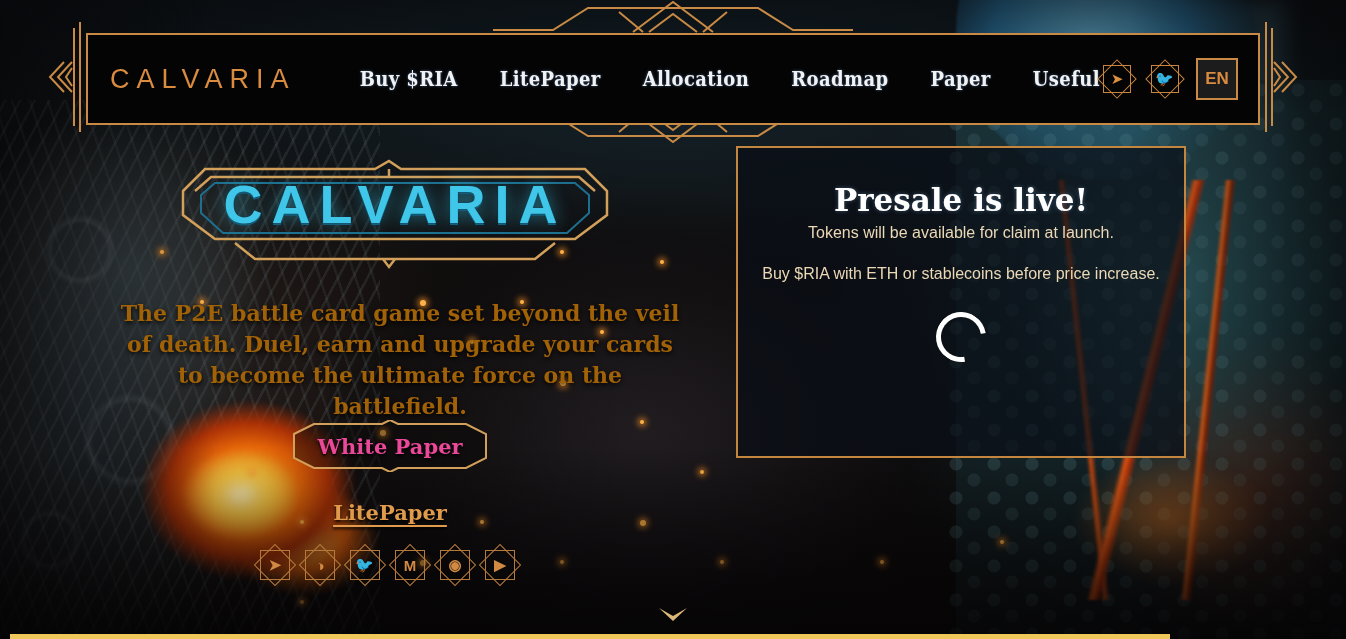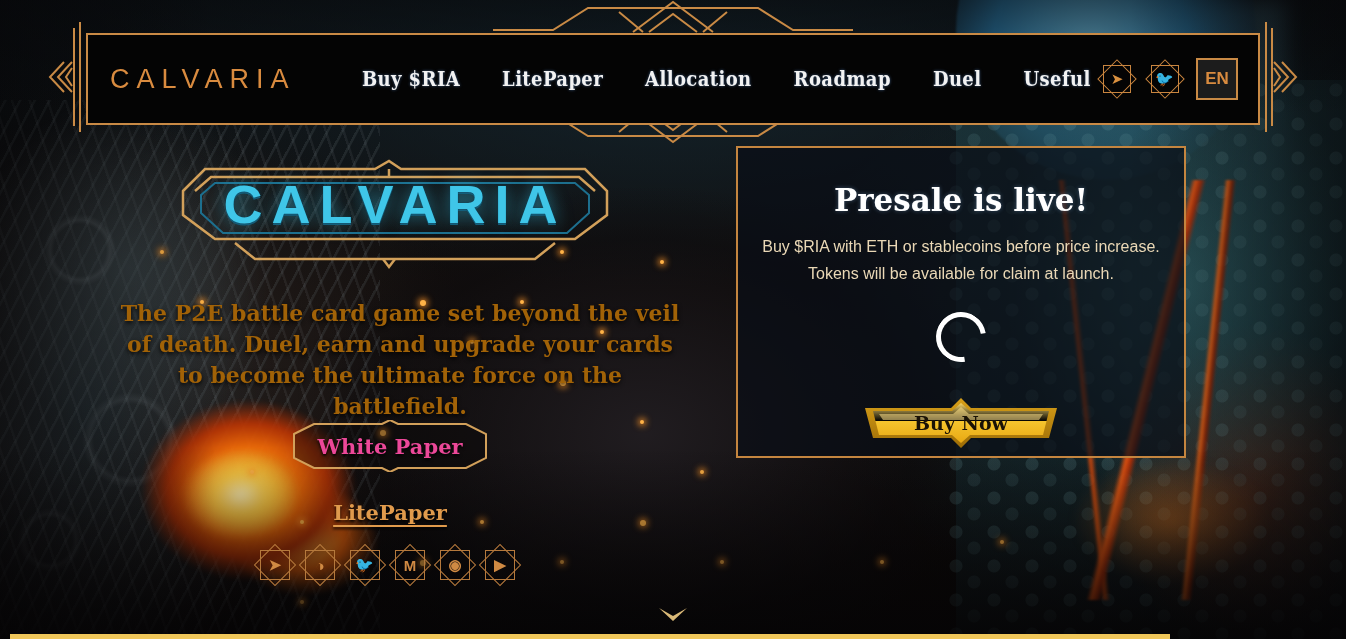--- a/index.html
+++ b/index.html
@@ -320,21 +320,21 @@
     </g>
   </svg>
 
   <div class="navbar">
     <div class="brand">CALVARIA</div>
     <div class="navlinks" id="navLinks">
         <div class="navlink">Buy $RIA</div>
         <div class="navlink">LitePaper</div>
         <div class="navlink">Allocation</div>
         <div class="navlink">Roadmap</div>
-        <div class="navlink">Duel</div>
+        <div class="navlink">Paper</div>
         <div class="navlink">Useful</div>
       </div>
     <div class="headRight">
       <div class="starIco">
         <div class="s1"></div>
         <div class="s2"></div>
         <div class="glyph">➤</div>
       </div>
       <div class="starIco">
         <div class="s1"></div>
@@ -401,43 +401,23 @@
     </div>
     <div class="socIco">
       <div class="o1"></div>
       <div class="o2"></div>
       <div class="g">▶</div>
     </div>
   </div>
 
 <div class="presale">
   <div class="psTitle">Presale is live!</div>
+  <div class="psSub" style="margin-top:2px;">Tokens will be available for claim at launch.</div>
   <div class="psSub">Buy $RIA with ETH or stablecoins before price increase.</div>
-  <div class="psSub" style="margin-top:2px;">Tokens will be available for claim at launch.</div>
   <div class="spinner"></div>
 
-  <div class="buyWrap">
-    <svg width="196" height="54" viewBox="0 0 196 54">
-      <defs>
-        <linearGradient id="goldG" x1="0" y1="0" x2="0" y2="1">
-          <stop offset="0%" stop-color="#fbd96b"></stop>
-          <stop offset="45%" stop-color="#f7c githubusercontent"></stop>
-          <stop offset="45%" stop-color="#f6c52e"></stop>
-          <stop offset="100%" stop-color="#e8a813"></stop>
-        </linearGradient>
-        <linearGradient id="goldEdge" x1="0" y1="0" x2="0" y2="1">
-          <stop offset="0%" stop-color="#d8a019"></stop>
-          <stop offset="100%" stop-color="#9c6c06"></stop>
-        </linearGradient>
-      </defs>
-      <path d="M2 12 L88 12 L98 2 L108 12 L194 12 L186 42 L108 42 L98 52 L88 42 L10 42 Z" fill="url(#goldEdge)"></path>
-      <path d="M10 15 L89 15 L98 7 L107 15 L186 15 L180 39 L107 39 L98 47 L89 39 L16 39 Z" fill="url(#goldG)"></path>
-      <path d="M16 18 L90 18 L98 11 L106 18 L180 18 L176 24 L20 24 Z" fill="#fde08a" opacity=".55"></path>
-    </svg>
-    <div class="buyLabel">Buy Now</div>
-  </div>
 </div>
 
 <svg class="scrollChev" width="34" height="20" viewBox="0 0 34 20">
   <path d="M3 3 L17 16 L31 3 L17 11 Z" fill="#d9b877"></path>
 </svg>
 
 <div class="bottomBar"></div>
 
 </body></html>

